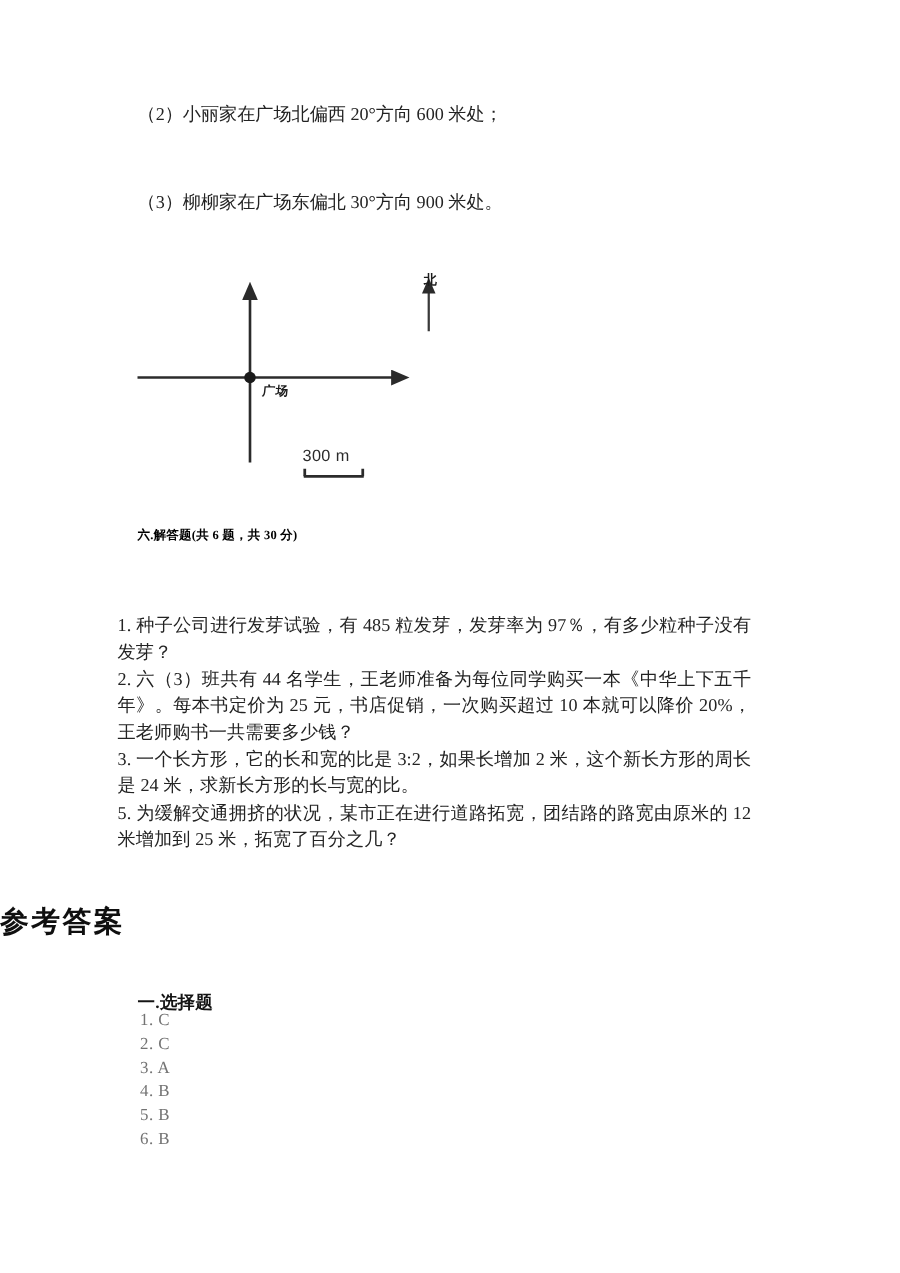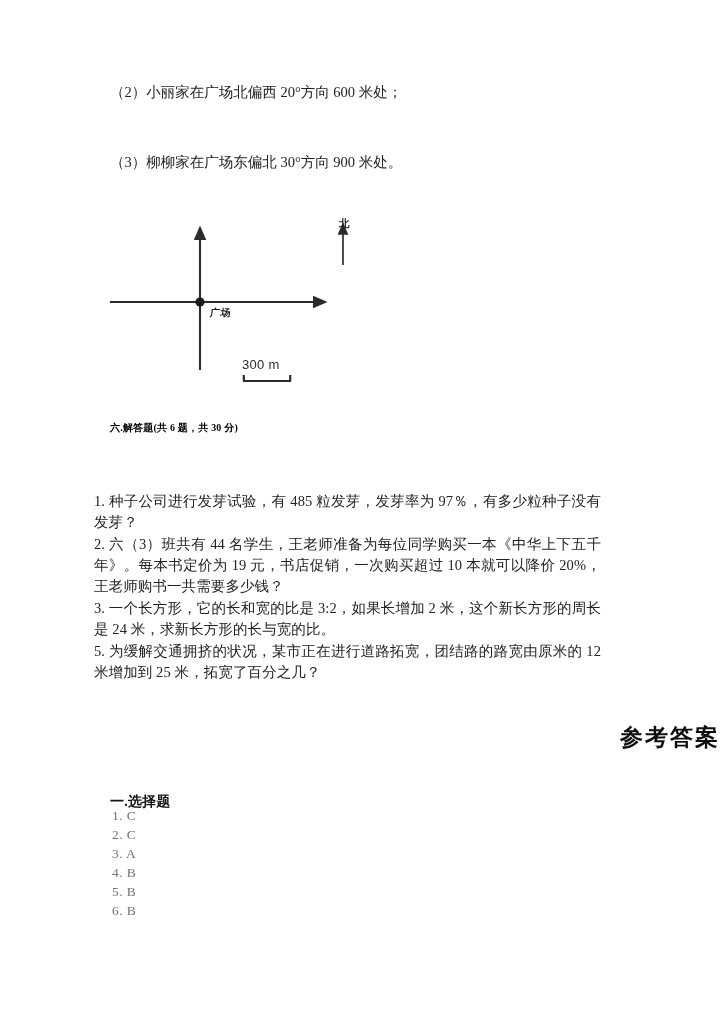--- a/index.html
+++ b/index.html
@@ -102,21 +102,21 @@
   .questions .q-line {
     margin: 0 0 1px 0;
   }
 
   
   .answers-title {
     position: absolute;
     left: 0;
     top: 722px;
     width: 720px;
-    text-align: right;
+    text-align: left;
     font-size: 23px;
     font-weight: bold;
     letter-spacing: 2px;
     color: #0f0f0f;
   }
 
   
   .answers-heading {
     position: absolute;
     left: 110px;
@@ -175,21 +175,21 @@
 
     <div class="diagram-label" id="label-bei">北</div>
 
     <div class="diagram-label" id="label-scale">300 m</div>
   </div>
 
   <div class="section-heading">六.解答题(共 6 题，共 30 分)</div>
 
   <div class="questions">
     <p class="q-line">1. 种子公司进行发芽试验，有 485 粒发芽，发芽率为 97％，有多少粒种子没有发芽？</p>
-    <p class="q-line">2. 六（3）班共有 44 名学生，王老师准备为每位同学购买一本《中华上下五千年》。每本书定价为 19 元，书店促销，一次购买超过 10 本就可以降价 20%，王老师购书一共需要多少钱？</p>
+    <p class="q-line">2. 六（3）班共有 44 名学生，王老师准备为每位同学购买一本《中华上下五千年》。每本书定价为 25 元，书店促销，一次购买超过 10 本就可以降价 20%，王老师购书一共需要多少钱？</p>
     <p class="q-line">3. 一个长方形，它的长和宽的比是 3:2，如果长增加 2 米，这个新长方形的周长是 24 米，求新长方形的长与宽的比。</p>
     <p class="q-line">5. 为缓解交通拥挤的状况，某市正在进行道路拓宽，团结路的路宽由原米的 12 米增加到 25 米，拓宽了百分之几？</p>
   </div>
 
   <div class="answers-title">参考答案</div>
 
   <div class="answers-heading">一.选择题</div>
 
   <div class="answers-list">
     <div class="answer-item">1. C</div>

